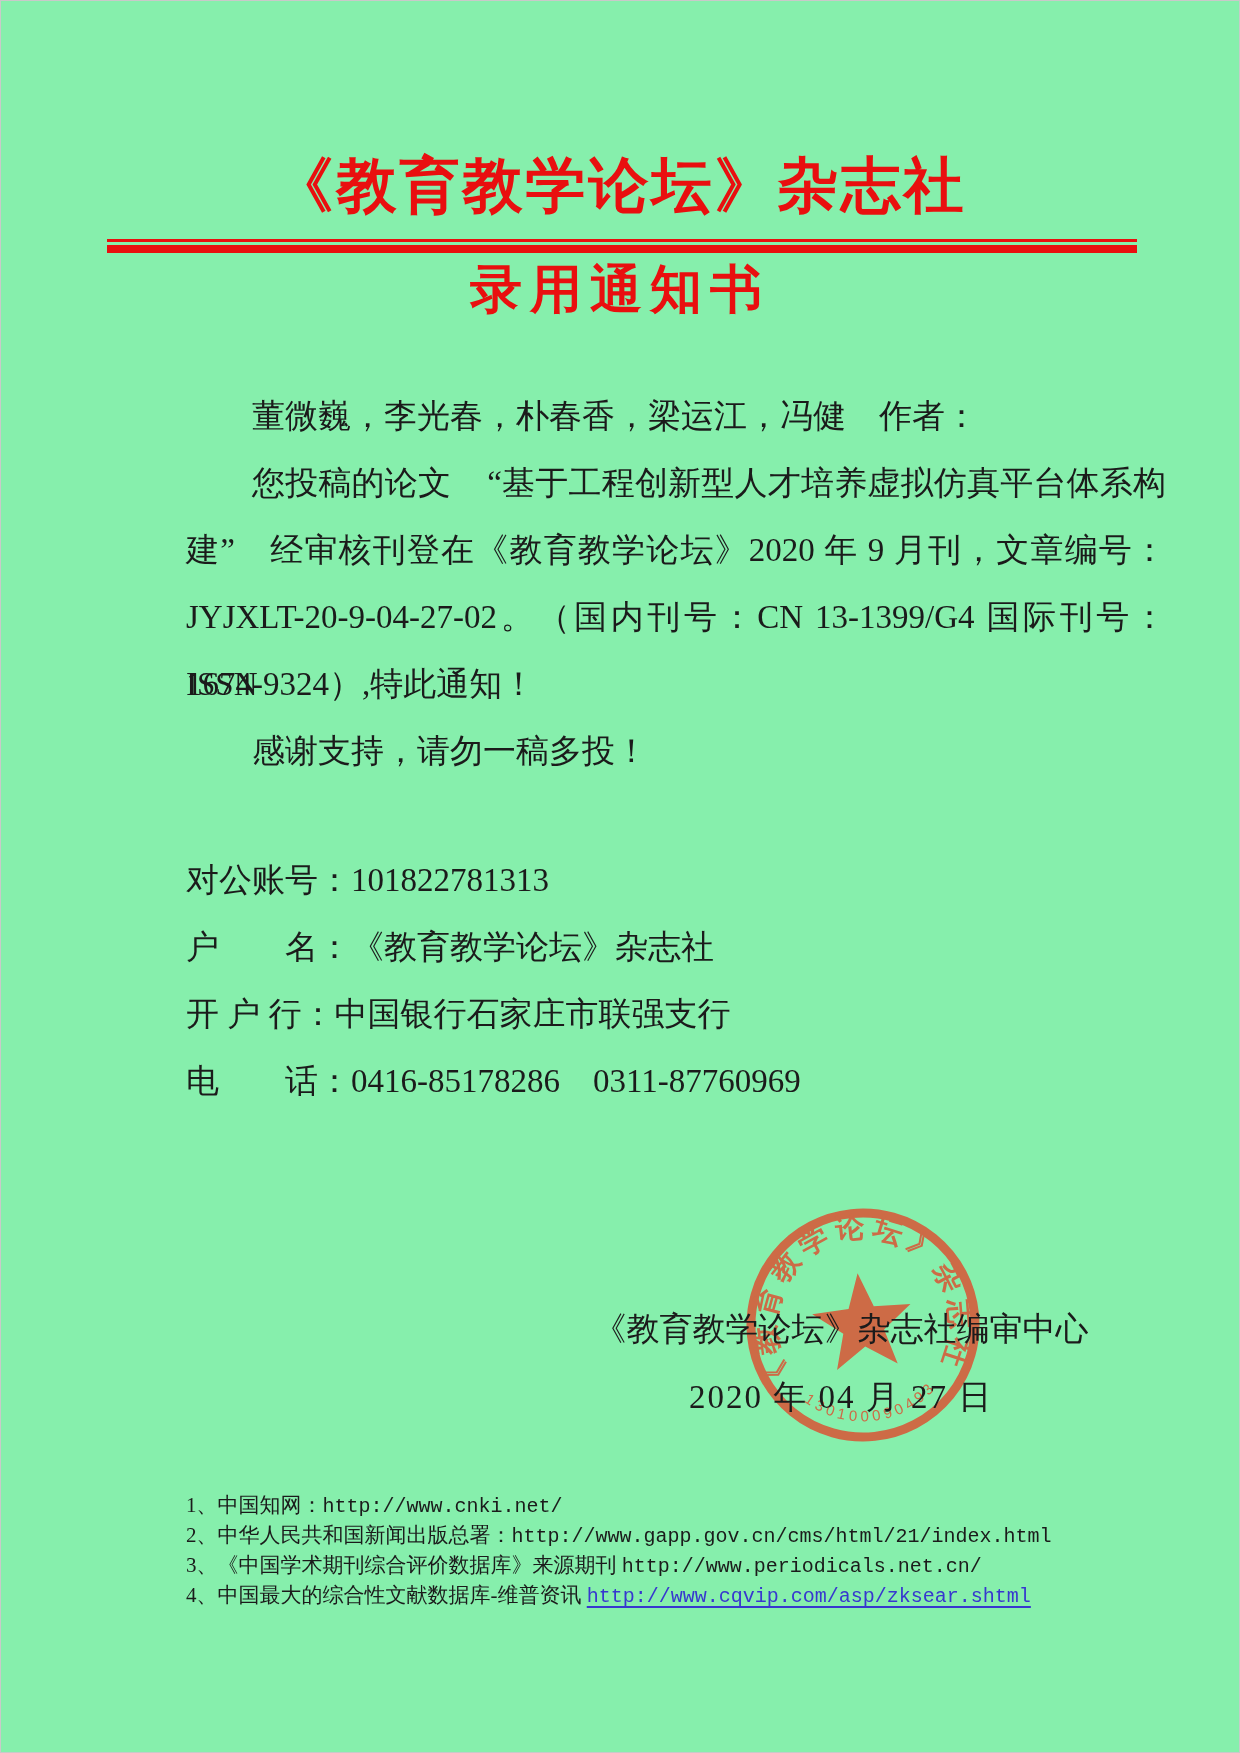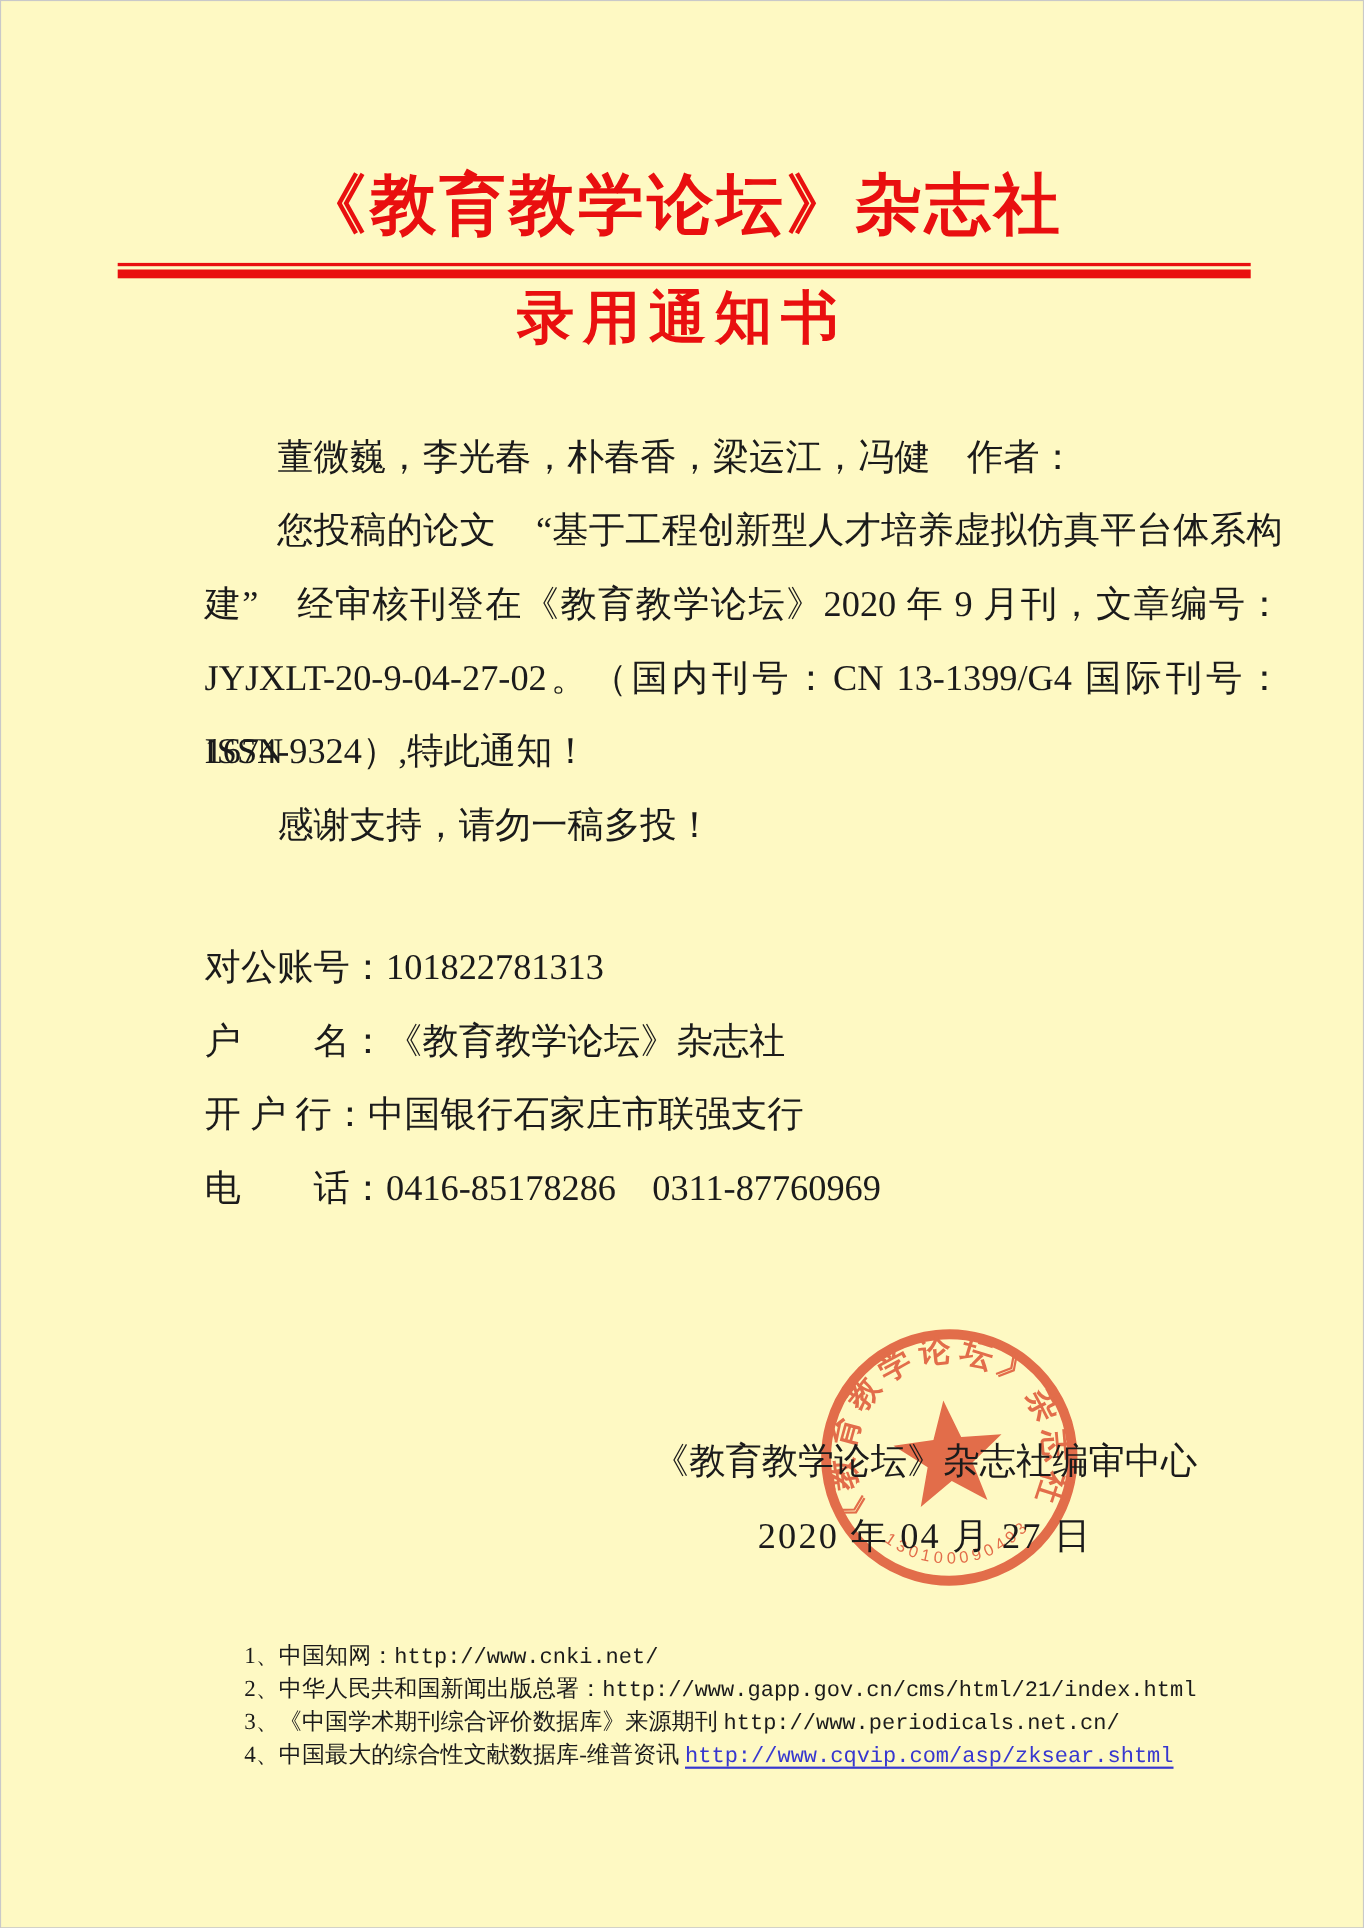--- a/index.html
+++ b/index.html
@@ -1,18 +1,18 @@
 <!DOCTYPE html>
 <html><head>
 <meta charset="utf-8">
 <style>
   html,body{margin:0;padding:0;background:#9c9c9c;}
   .page{
     position:relative;width:1240px;height:1753px;margin:0 auto;
-    background:#fef9c3;border:1px solid #c9c9c9;box-sizing:border-box;
+    background:#86efac;border:1px solid #c9c9c9;box-sizing:border-box;
     font-family:"Liberation Serif","DejaVu Serif",serif;color:#1b1b1b;
     overflow:hidden;
   }
   
   .hdr{position:absolute;top:148px;left:0;width:100%;text-align:center;}
   .journal-title{
     margin:0;font-family:"Liberation Sans","DejaVu Sans",sans-serif;
     font-size:60px;font-weight:bold;color:#e90f0f;letter-spacing:3px;line-height:74px;
   }
   .rule{position:absolute;top:238px;left:106px;width:1030px;}
@@ -37,21 +37,21 @@
   
   .account{position:absolute;top:846px;left:185px;width:980px;font-size:33px;}
   .acct-row{height:67px;line-height:67px;white-space:nowrap;}
   
   .stamp{position:absolute;left:728px;top:1190px;width:268px;height:268px;opacity:.82;transform:rotate(-6deg);}
   
   .sig-org{position:absolute;top:1306px;left:580px;width:520px;text-align:center;font-size:33px;line-height:44px;white-space:nowrap;}
   .sig-date{position:absolute;top:1374px;left:580px;width:520px;text-align:center;font-size:33px;line-height:44px;white-space:nowrap;letter-spacing:2px;}
   
   .footer{position:absolute;top:1489px;left:185px;width:1000px;font-size:21px;}
-  .f-row{height:30px;line-height:30px;white-space:nowrap;margin-left:36px;}
+  .f-row{height:30px;line-height:30px;white-space:nowrap;}
   .f-url{font-family:"Liberation Mono","DejaVu Sans Mono",monospace;font-size:20px;}
   .f-link{
     color:#3737cf;text-decoration:underline;text-decoration-color:#3737cf;
     text-underline-offset:4px;cursor:pointer;
   }
 </style>
 </head>
 <body>
 
 <div class="page">

